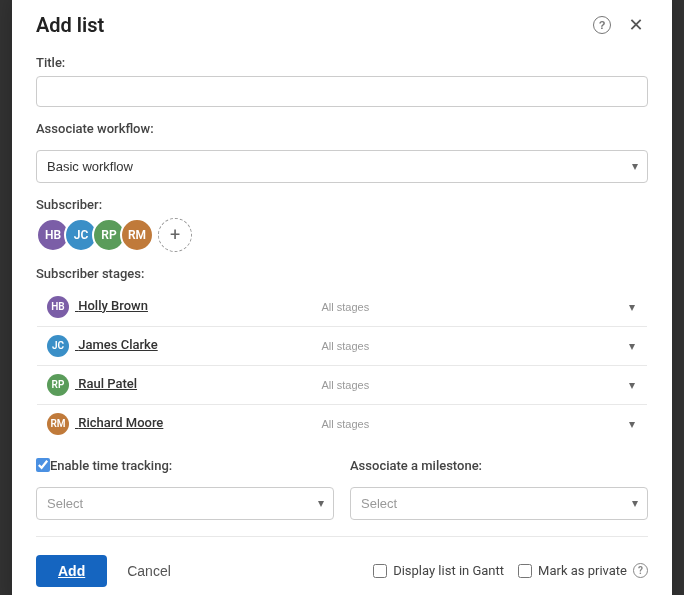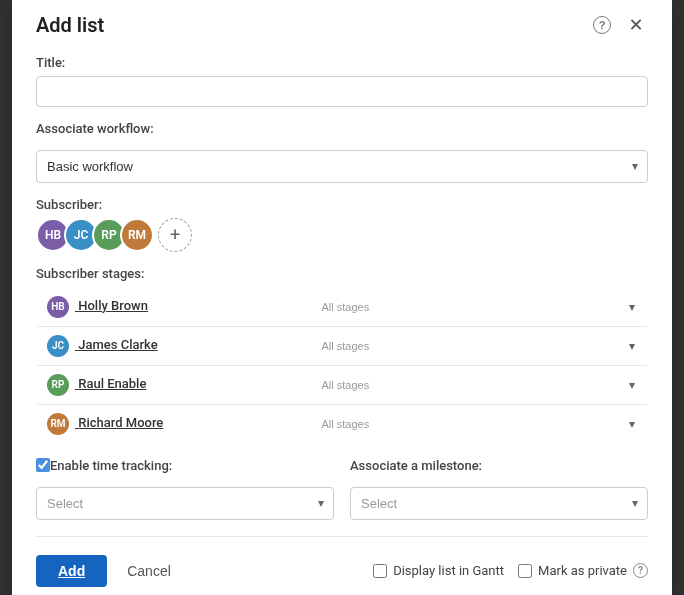--- a/index.html
+++ b/index.html
@@ -366,21 +366,21 @@
                 <select class="stage-select">
                   <option>All stages</option>
                 </select>
                 <span class="stage-select-arrow">▾</span>
               </div>
             </td>
           </tr>
           <tr>
             <td>
               <span class="stage-avatar av3">RP</span>
-              <span>Raul Enable</span>
+              <span>Raul Patel</span>
             </td>
             <td>
               <div class="stage-select-wrapper">
                 <select class="stage-select">
                   <option>All stages</option>
                 </select>
                 <span class="stage-select-arrow">▾</span>
               </div>
             </td>
           </tr>

